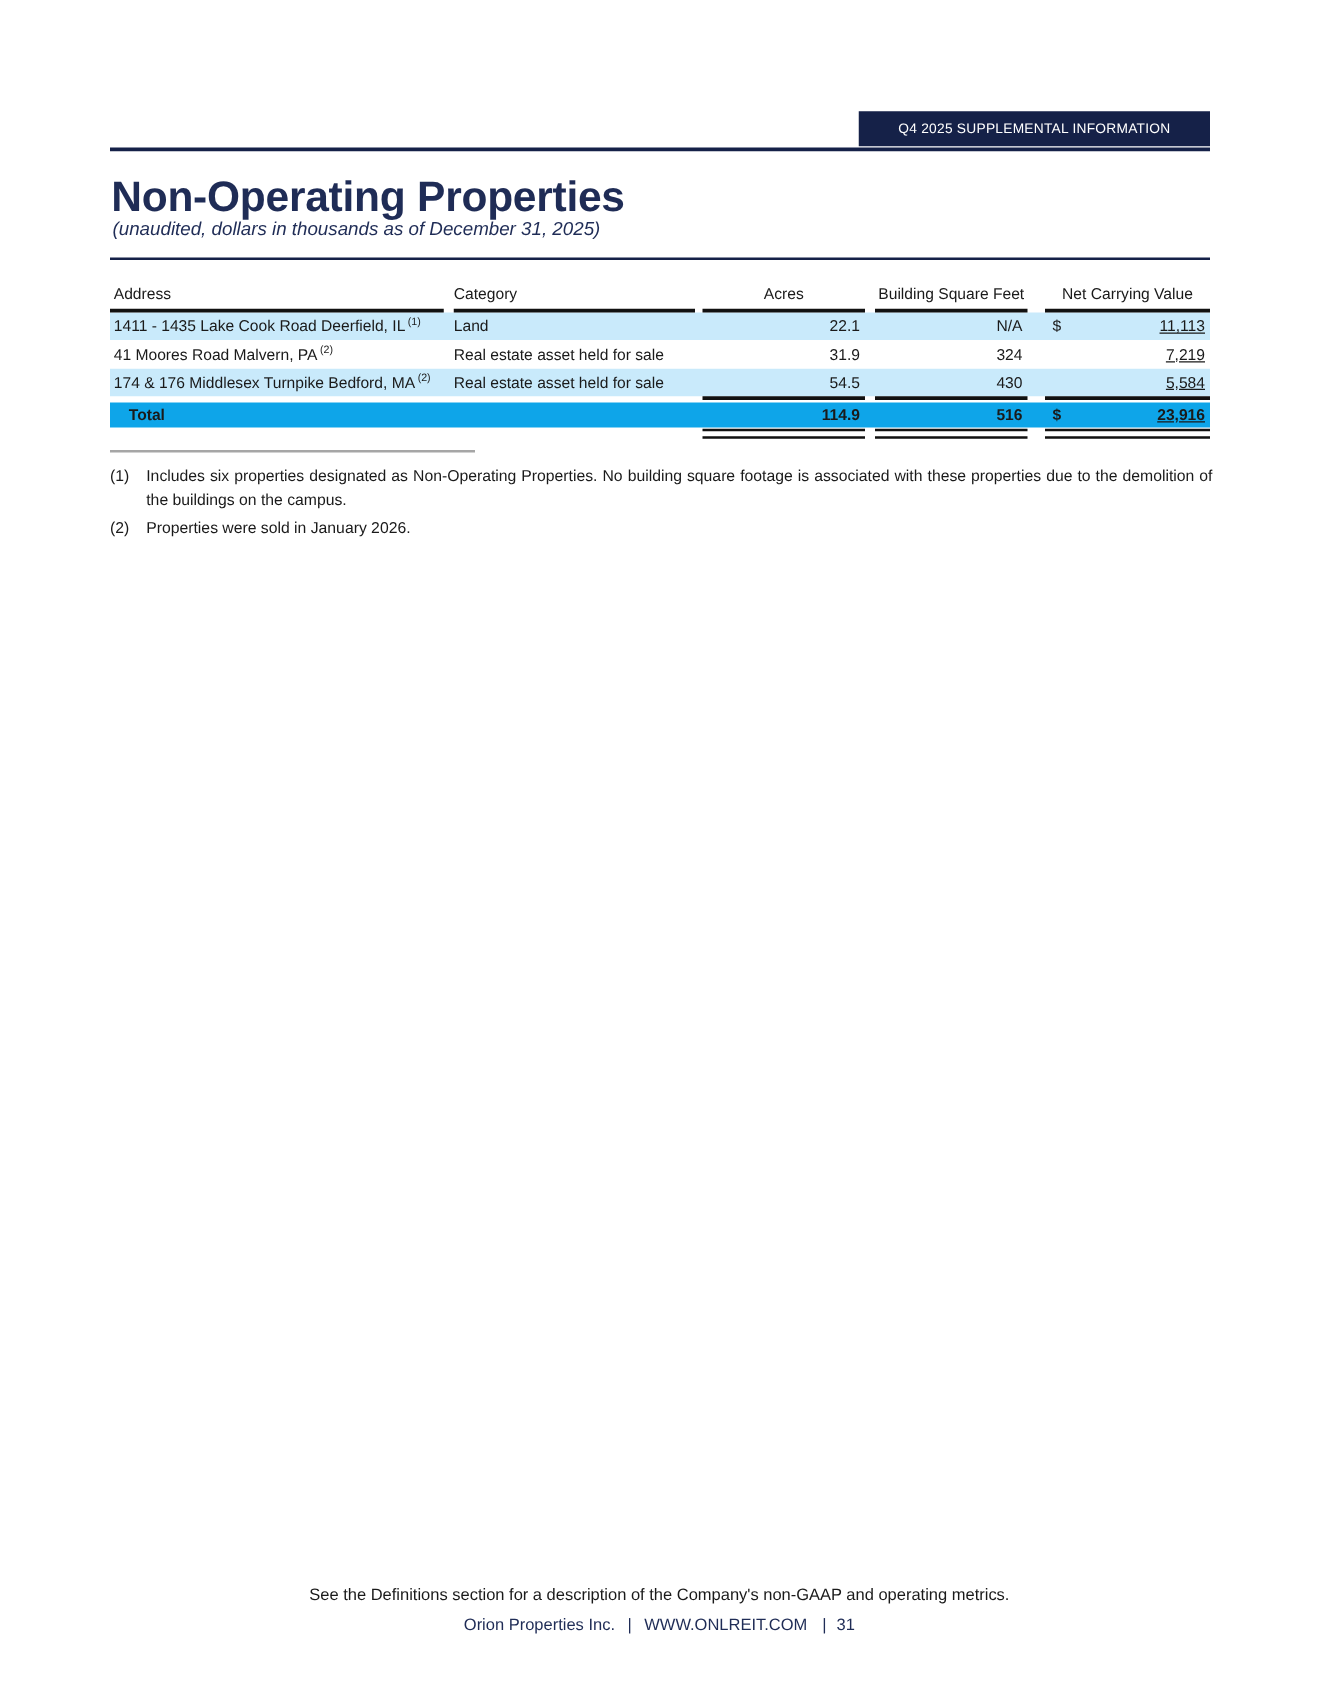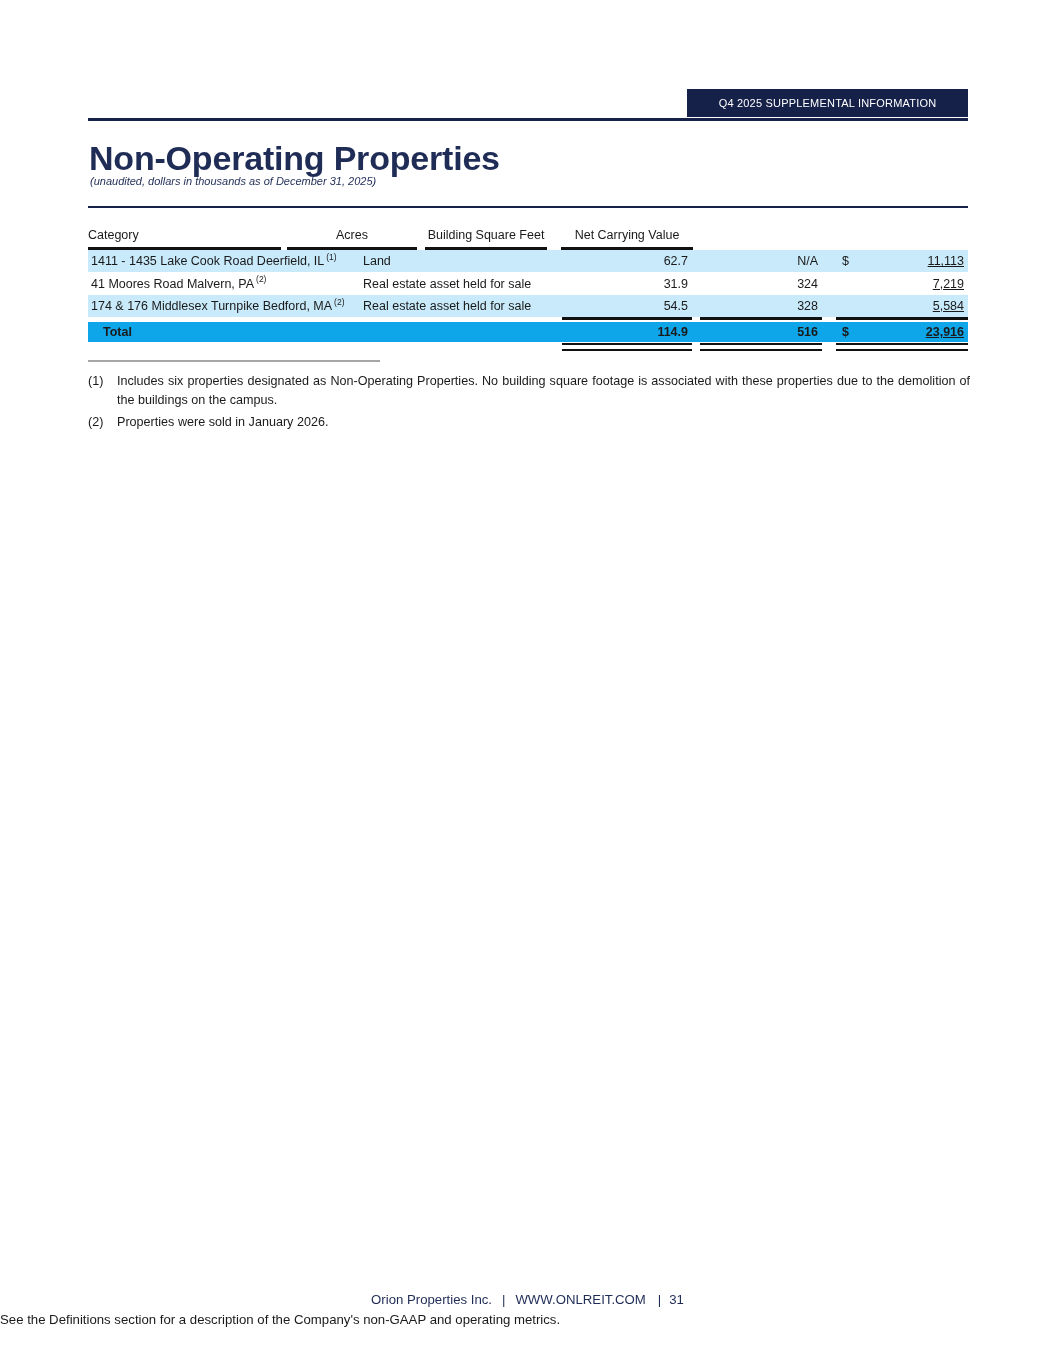--- a/index.html
+++ b/index.html
@@ -18,21 +18,21 @@
   .banner{
     position:absolute;left:687px;top:89px;width:281px;height:28px;
     background:var(--navy);color:#ffffff;
     display:flex;align-items:center;justify-content:center;
     font-size:11px;letter-spacing:.2px;white-space:nowrap;
   }
   .header-rule{position:absolute;left:88px;top:118px;width:880px;height:3px;background:var(--navy);}
 
   
   .title{position:absolute;left:89px;top:139px;font-size:34px;font-weight:bold;color:var(--navy-title);letter-spacing:-.2px;}
-  .subtitle{position:absolute;left:90px;top:175px;font-size:11px;font-style:italic;color:var(--navy-title);}
+  .subtitle{position:absolute;left:90px;top:175px;font-size:15px;font-style:italic;color:var(--navy-title);}
 
   
   .table{position:absolute;left:88px;top:206px;width:880px;font-size:12.5px;}
   .t-toprule{height:2px;background:var(--navy);}
   .t-head{display:flex;margin-top:2px;}
   .th{
     font-weight:normal;display:flex;align-items:flex-end;
     border-bottom:3px solid var(--ink);padding-bottom:4px;height:40px;line-height:1.1;
   }
   .c-addr{width:267px;margin-right:8px;padding-left:3px;}
@@ -67,50 +67,51 @@
   
   .fn-divider{position:absolute;left:88px;top:360px;width:292px;height:2px;background:var(--gray-rule);}
   .footnote{position:absolute;left:88px;width:882px;display:flex;font-size:12.6px;line-height:1.5;}
   .footnote.fn1{top:372px;}
   .footnote.fn2{top:413px;}
   .fn-marker{flex:none;width:29px;}
   .fn-text{flex:1;text-align:justify;}
   .footnote.fn2 .fn-text{text-align:left;}
 
   
-  .footer-note{position:absolute;left:0;top:1268px;width:100%;text-align:left;font-size:13.2px;color:#1a1a1a;margin-top:44px;}
+  .footer-note{position:absolute;left:0;top:1268px;width:100%;text-align:center;font-size:13.2px;color:#1a1a1a;}
   .footer-brand{position:absolute;left:0;top:1292px;width:100%;text-align:center;font-size:13.2px;color:var(--navy-title);}
   .footer-brand .sep{margin:0 10px;}
   .footer-brand .sep2{margin:0 8px 0 12px;}
 </style>
 </head>
 <body>
 
 <div class="page">
 
   <div class="banner">Q4 2025 SUPPLEMENTAL INFORMATION</div>
   <div class="header-rule"></div>
 
   <h1 class="title">Non-Operating Properties</h1>
   <div class="subtitle">(unaudited, dollars in thousands as of December 31, 2025)</div>
 
   <div class="table">
     <div class="t-toprule"></div>
 
     <div class="t-head">
+      <div class="th c-addr">Address</div>
       <div class="th c-cat">Category</div>
       <div class="th c-acres">Acres</div>
       <div class="th c-bsf">Building Square Feet</div>
       <div class="th c-ncv">Net Carrying Value</div>
     </div>
 
     <div class="t-row r-blue">
       <div class="c-addr"><span>1411 - 1435 Lake Cook Road Deerfield, IL</span><span class="fnref">(1)</span></div>
       <div class="c-cat">Land</div>
-      <div class="c-acres num">62.7</div>
+      <div class="c-acres num">22.1</div>
       <div class="c-bsf num">N/A</div>
       <div class="c-ncv ncv-flex">
         <span class="cur">$</span>
         <span class="val">11,113</span>
       </div>
     </div>
 
     <div class="t-row">
       <div class="c-addr"><span>41 Moores Road Malvern, PA</span><span class="fnref">(2)</span></div>
       <div class="c-cat">Real estate asset held for sale</div>
@@ -119,21 +120,21 @@
       <div class="c-ncv ncv-flex">
         <span class="cur"></span>
         <span class="val">7,219</span>
       </div>
     </div>
 
     <div class="t-row r-blue">
       <div class="c-addr"><span>174 &amp; 176 Middlesex Turnpike Bedford, MA</span><span class="fnref">(2)</span></div>
       <div class="c-cat">Real estate asset held for sale</div>
       <div class="c-acres num">54.5</div>
-      <div class="c-bsf num">328</div>
+      <div class="c-bsf num">430</div>
       <div class="c-ncv ncv-flex">
         <span class="cur"></span>
         <span class="val">5,584</span>
       </div>
     </div>
 
     <div class="t-rulerow">
       <div class="sp-lead"></div>
       <div class="seg w-acres"></div>
         <div class="gap8"></div>

